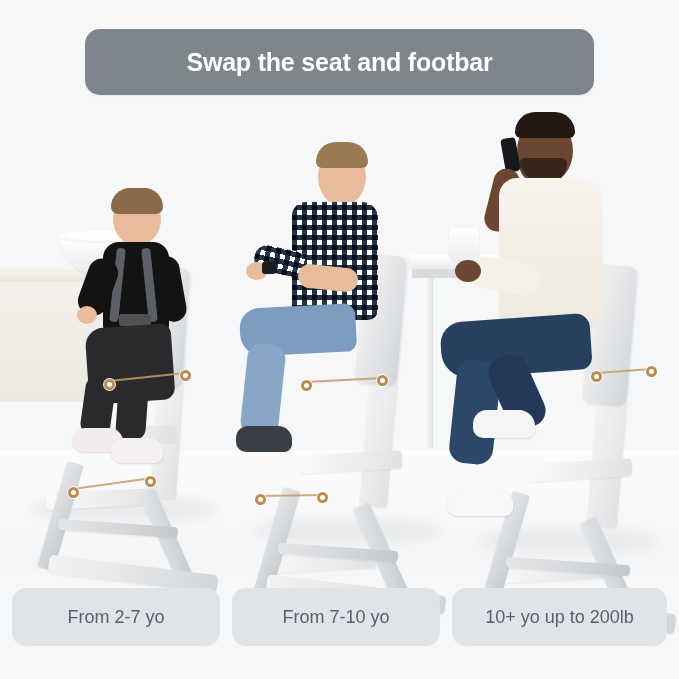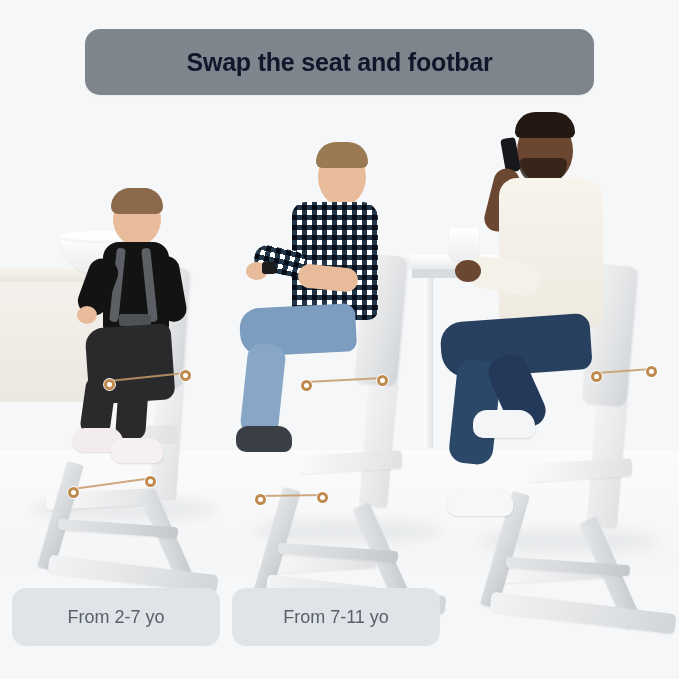--- a/index.html
+++ b/index.html
@@ -13,21 +13,21 @@
   .canvas{position:relative;width:679px;height:679px;background:#f6f7f8;overflow:hidden;}
 
   
   .banner{
     position:absolute;left:85px;top:29px;width:509px;height:66px;
     background:#7e858c;border-radius:15px;
     display:flex;flex-direction:column;align-items:center;justify-content:center;
     box-shadow:0 1px 2px rgba(0,0,0,.06);
   }
   .banner-line{
-    color:#0f172a;font-weight:bold;font-size:25px;line-height:29px;
+    color:#ffffff;font-weight:bold;font-size:25px;line-height:29px;
     letter-spacing:-.2px;text-align:left;white-space:nowrap;
   }
 
   
   .scene{position:absolute;left:0;top:100px;width:679px;height:470px;}
 
   
   .floor{position:absolute;left:0;bottom:0;width:679px;height:120px;
     background:linear-gradient(180deg,#fbfbfc 0%,#f4f5f6 100%);}
   .shadow{position:absolute;border-radius:50%;filter:blur(7px);background:#d9dcdf;opacity:.55;}
@@ -197,17 +197,20 @@
     <div class="marker-line" style="left:596px;top:272px;width:56px;transform:rotate(-4deg);"></div>
     <div class="marker-dot" style="left:591px;top:271px;"></div>
     <div class="marker-dot" style="left:646px;top:266px;"></div>
   </div>
 
   <div class="pills">
     <div class="pill" style="left:12px;width:208px;">
       <span class="pill-label">From 2-7 yo</span>
     </div>
     <div class="pill" style="left:232px;width:208px;">
-      <span class="pill-label">From 7-11 yo</span>
+      <span class="pill-label">From 7-10 yo</span>
+    </div>
+    <div class="pill" style="left:452px;width:215px;">
+      <span class="pill-label">10+ yo up to 200lb</span>
     </div>
   </div>
 
 </div>
 
 </body></html>

